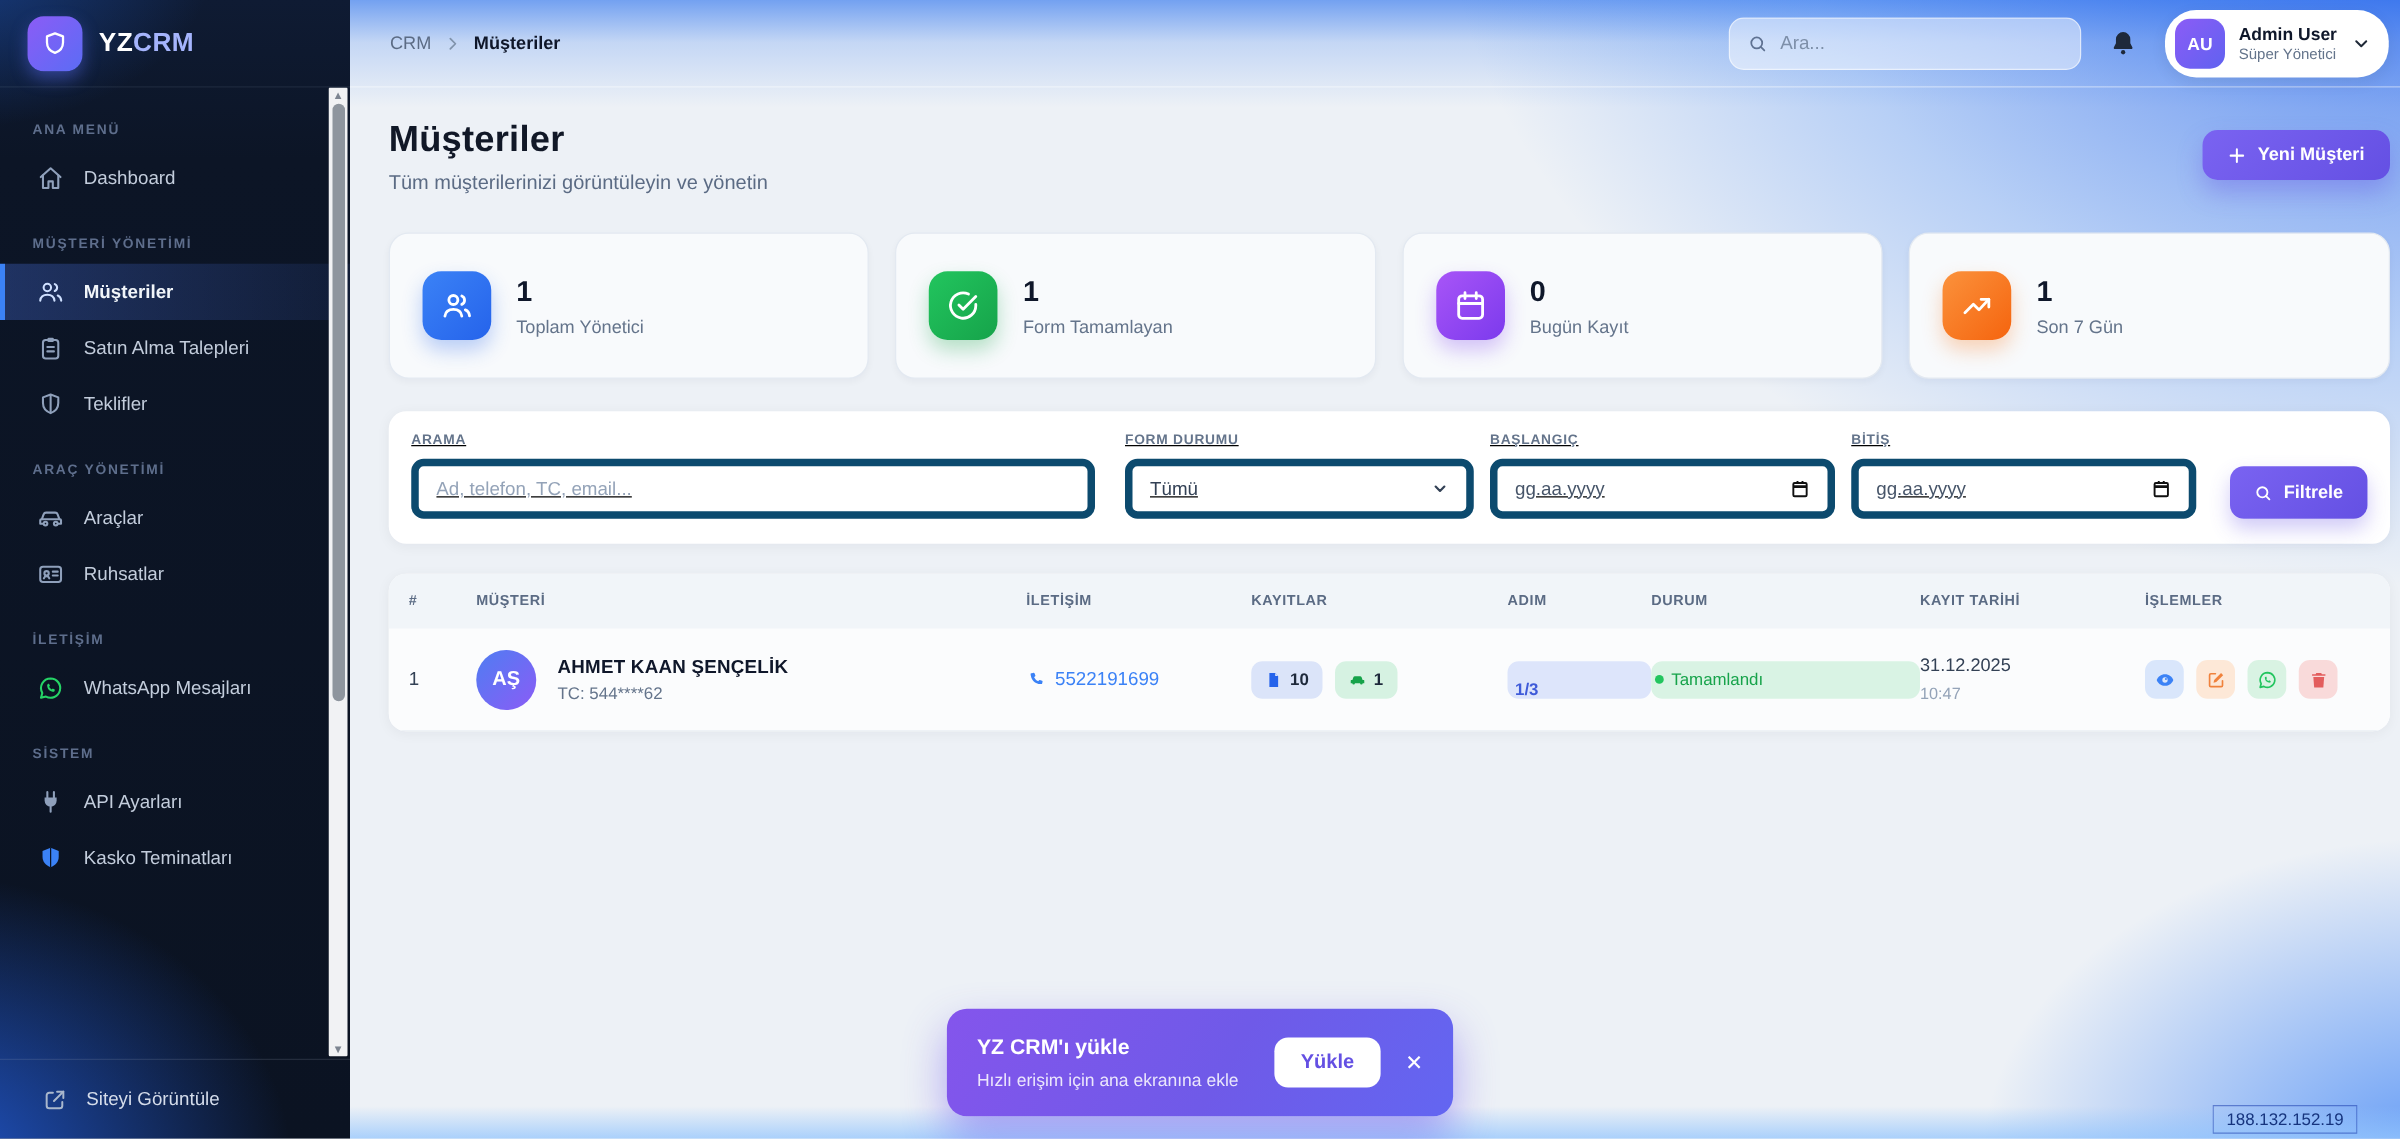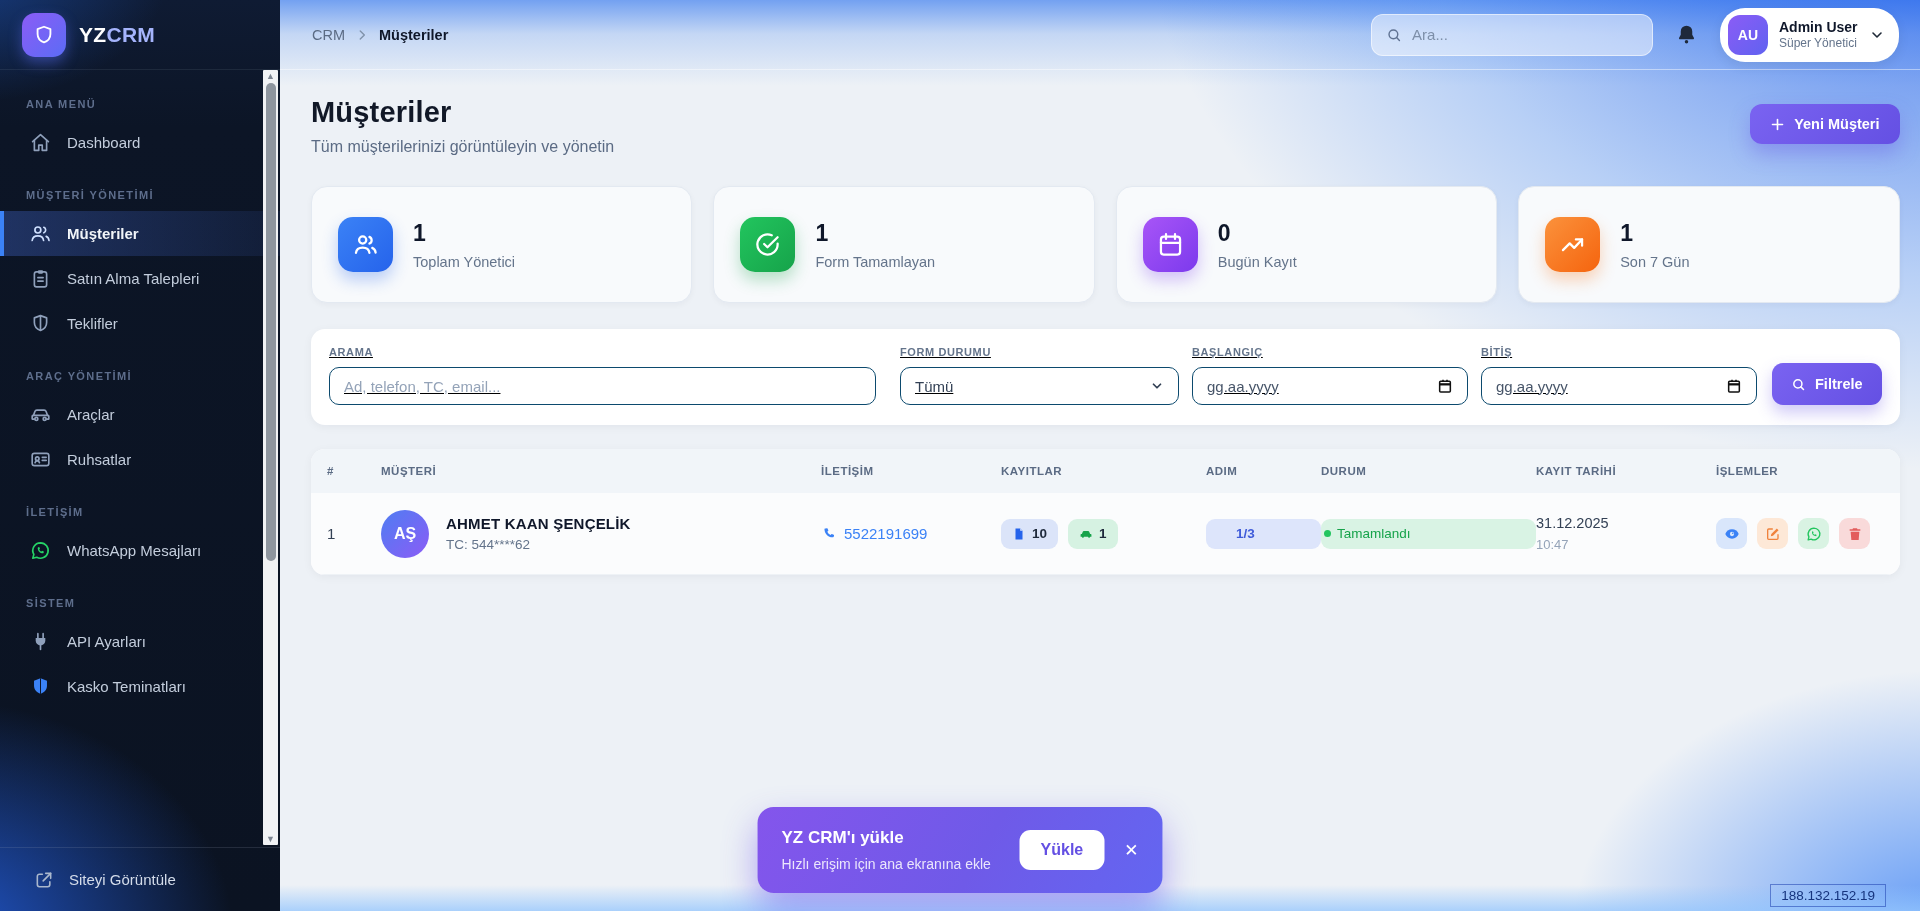--- a/index.html
+++ b/index.html
@@ -103,21 +103,21 @@
   .si-purple{ background:linear-gradient(135deg,#a855f7,#7c3aed); box-shadow:0 8px 16px rgba(124,58,237,.3);}
   .si-orange{ background:linear-gradient(135deg,#fb923c,#f5640e); box-shadow:0 8px 16px rgba(249,115,22,.3);}
   .stat-value{ font-size:23px; font-weight:bold; color:#0f172a;}
   .stat-label{ font-size:14.5px; color:#64748b; margin-top:7px;}
 
   
   .filter-card{ background:#fff; border-radius:14px; margin-top:26px; padding:17px 18px 20px;
     box-shadow:0 2px 10px rgba(15,23,42,.05); display:flex; gap:13px; align-items:flex-end;}
   .f-group{ display:flex; flex-direction:column; gap:9px;text-decoration:underline;}
   .f-label{ font-size:11px; font-weight:bold; letter-spacing:.6px; color:#64748b;}
-  .f-input{ height:31px; border:1px solid #0c4a6e; border-radius:10px; padding:18px 14px;
+  .f-input{ height:31px; border:6px solid #0c4a6e; border-radius:10px; padding:18px 14px;
     font-size:15px; color:#334155; font-family:inherit; background:#fff; outline:none;}
   .f-input::placeholder{ color:#94a3b8;}
   .f-search{ width:547px;}
   .f-select{ width:279px; display:flex; align-items:center; justify-content:space-between; cursor:pointer;}
   .f-select .chev{ width:14px; height:14px; color:#334155;}
   .f-date{ width:276px; display:flex; align-items:center; justify-content:space-between; cursor:text;}
   .f-date .ph{ color:#475569;}
   .f-date .cal{ width:16px; height:16px; color:#111;}
   .btn-filter{ height:42px; border:none; cursor:pointer; border-radius:11px; padding:0 19px;
     background:linear-gradient(135deg,#7a63f1,#6450e3); color:#fff; font-size:14.5px; font-weight:bold;
@@ -139,21 +139,21 @@
   .cust-name{ font-size:15px; font-weight:bold; color:#0f172a; letter-spacing:.2px;}
   .cust-tc{ font-size:13.5px; color:#64748b; margin-top:5px;}
   .phone-link{ display:flex; align-items:center; gap:8px; color:#3b82f6; font-size:15px; cursor:pointer;}
   .phone-link .ic{ width:15px; height:15px;}
   .badges{ display:flex; gap:10px;}
   .pill{ height:30px; border-radius:9px; padding:0 11px; display:flex; align-items:center; gap:6px;
     font-size:13.5px; font-weight:bold; color:#1e293b;}
   .pill .ic{ width:14px; height:14px;}
   .pill-doc{ background:#dbe4f9;} .pill-doc .ic{ color:#2563eb;}
   .pill-car{ background:#d6f2e2;} .pill-car .ic{ color:#16a34a;}
-  .pill-step{ background:#dde5fb; color:#3f5bd9; padding:0 30px;}
+  .pill-step{ background:#dde5fb; color:#3f5bd9; padding:0 6px;align-items:flex-end;}
   .pill-status{ background:#d9f3e4; color:#16a34a; font-weight:normal; padding:0 3px;}
   .dot{ width:7px; height:7px; border-radius:50%; background:#22c55e;}
   .r-date{ font-size:14.5px; color:#334155;}
   .r-time{ font-size:13px; color:#94a3b8; margin-top:6px;}
   .actions{ display:flex; gap:10px;}
   .act{ width:31px; height:31px; border:none; border-radius:9px; cursor:pointer;
     display:flex; align-items:center; justify-content:center;}
   .act svg{ width:16px; height:16px;}
   .act-view{ background:#d9e6fb; color:#3b82f6;}
   .act-edit{ background:#fde8d7; color:#f0823c;}
@@ -420,21 +420,21 @@
         <label class="f-label">BİTİŞ</label>
         <div class="f-input f-date">
           <span class="ph">gg.aa.yyyy</span>
           <svg class="cal" viewBox="0 0 24 24" fill="none" stroke="currentColor" stroke-width="2.3">
               <rect x="4" y="5" width="16" height="16" rx="1.5"></rect>
               <path d="M4 9.5h16" stroke-width="3.4"></path>
               <path d="M9 2.7V6M15 2.7V6"></path>
             </svg>
         </div>
       </div>
-      <button class="btn-filter" style="margin-left:2px;">
+      <button class="btn-filter" style="margin-left:14px;">
         <svg class="ic" viewBox="0 0 24 24" fill="none" stroke="currentColor" stroke-width="2.4" stroke-linecap="round">
             <circle cx="11" cy="11" r="6.5"></circle>
             <path d="M20 20l-4.2-4.2"></path>
           </svg>
         <span>Filtrele</span>
       </button>
     </div>
 
     <div class="table-card">
       <div class="t-head">

